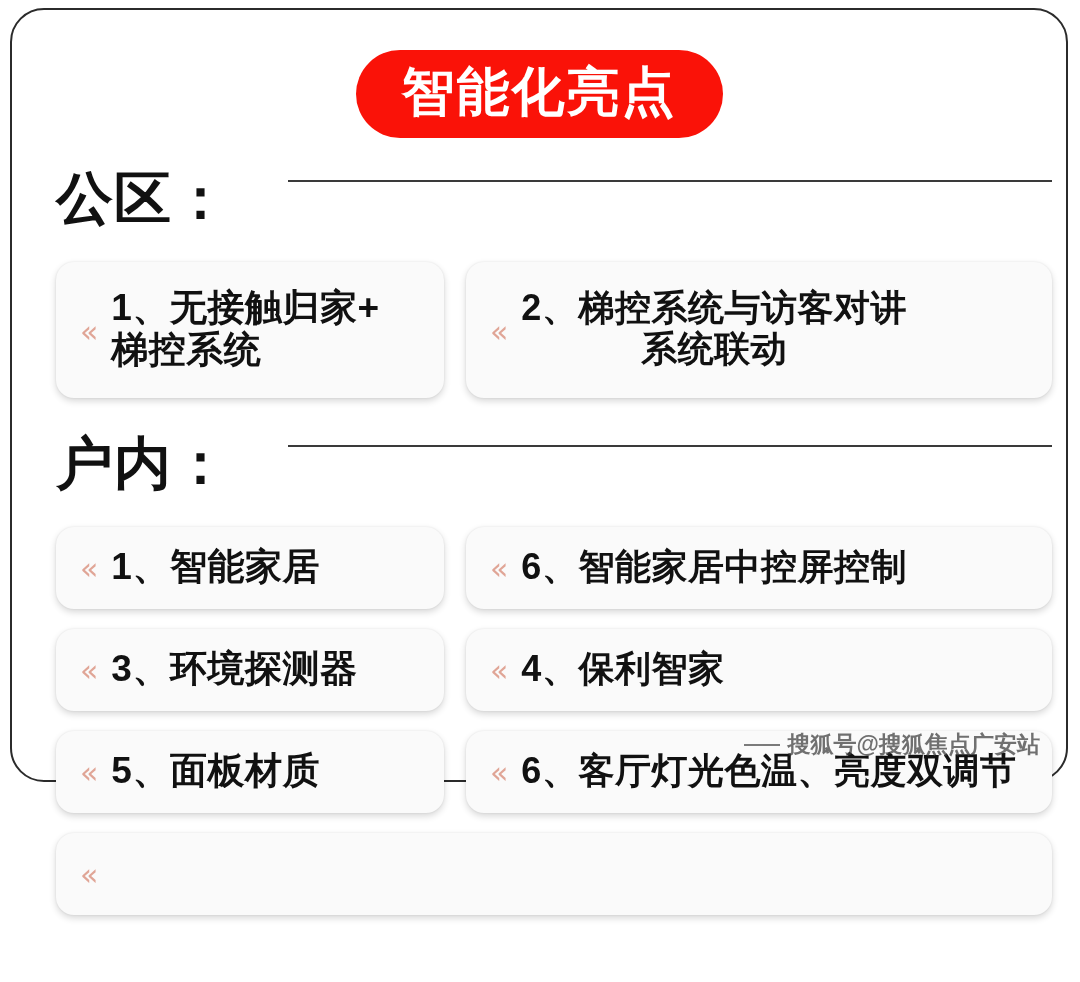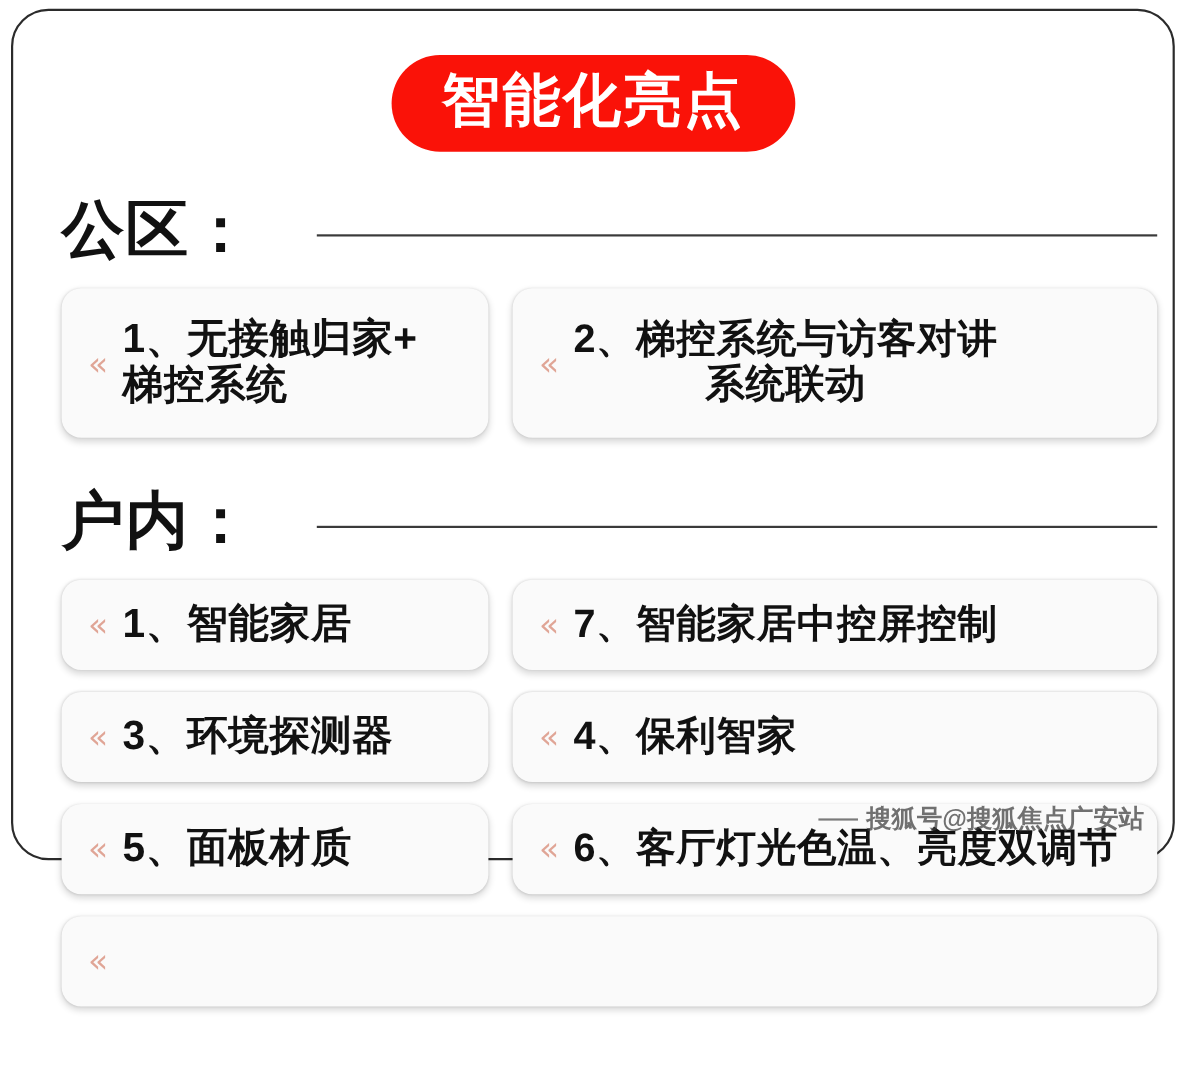--- a/index.html
+++ b/index.html
@@ -50,21 +50,20 @@
   }
 
   
   .section {
     position: absolute;
     left: 44px;
     width: 996px;
   }
   .section-head {
     display: flex;
-    align-items: center;
     height: 78px;
     gap: 44px;
   }
   .section-title {
     font-size: 57px;
     font-weight: bold;
     color: #111111;
     line-height: 1;
     white-space: nowrap;
     letter-spacing: 1px;
@@ -197,21 +196,21 @@
     </div>
     <div class="card-grid">
 
       <div class="card half short">
         <span class="chev">«</span>
         <span class="card-text">1、智能家居</span>
       </div>
 
       <div class="card half-wide short">
         <span class="chev">«</span>
-        <span class="card-text">7、智能家居中控屏控制</span>
+        <span class="card-text">6、智能家居中控屏控制</span>
       </div>
 
       <div class="card half short">
         <span class="chev">«</span>
         <span class="card-text">3、环境探测器</span>
       </div>
 
       <div class="card half-wide short">
         <span class="chev">«</span>
         <span class="card-text">4、保利智家</span>

